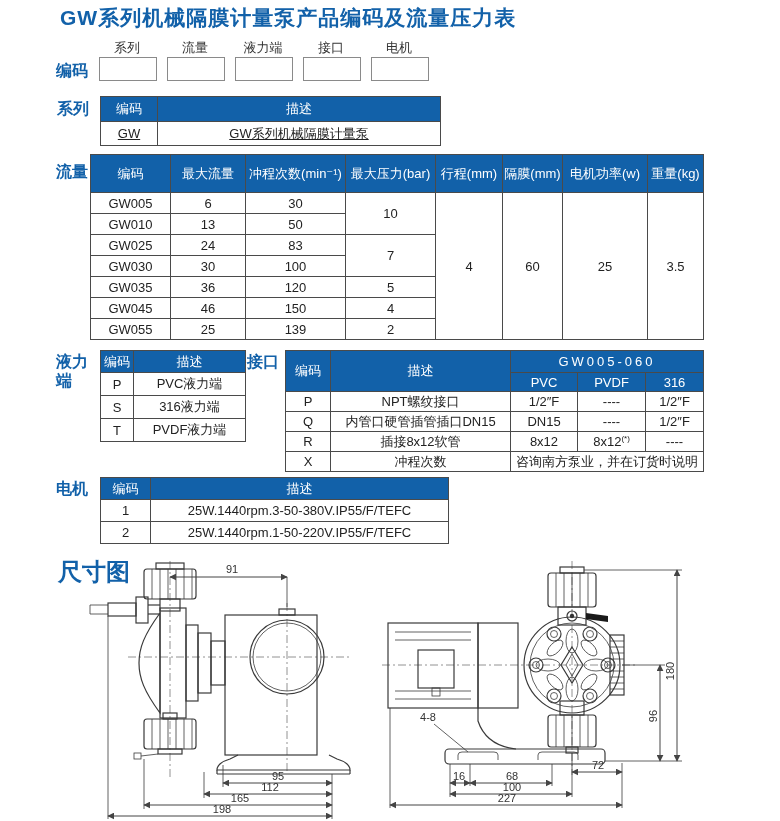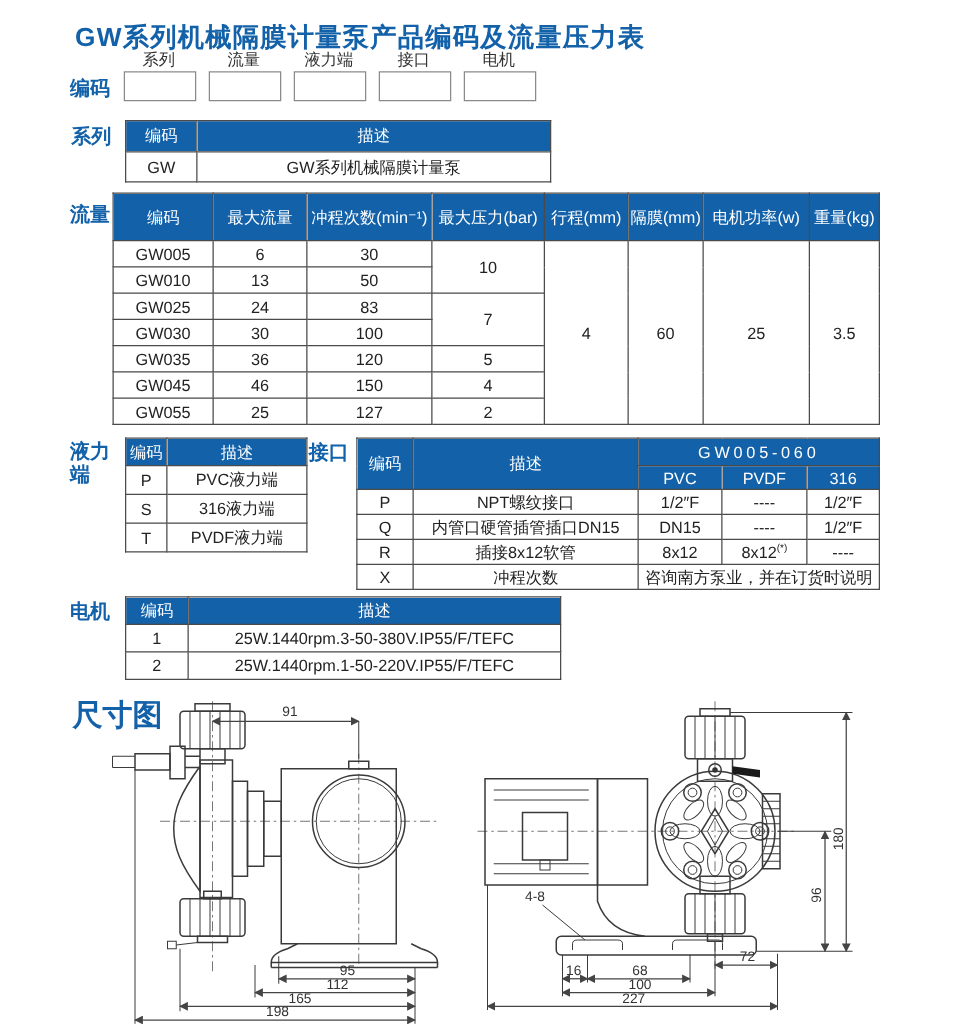--- a/index.html
+++ b/index.html
@@ -1,28 +1,28 @@
 <!DOCTYPE html>
 <html><head>
 <meta charset="utf-8">
 <style>
   html,body{margin:0;padding:0;background:#fff;}
   .page{position:relative;width:780px;height:821px;background:#ffffff;overflow:hidden;
         font-family:"Liberation Sans","DejaVu Sans",sans-serif;color:#222;}
-  .title{position:absolute;left:60px;top:16px;font-size:21px;font-weight:bold;color:#1261a9;letter-spacing:1px;}
+  .title{position:absolute;left:60px;top:4px;font-size:21px;font-weight:bold;color:#1261a9;letter-spacing:1px;}
   .sec-label{position:absolute;font-size:16px;font-weight:bold;color:#1261a9;}
   table{border-collapse:collapse;table-layout:fixed;font-size:13px;}
   td,th{border:1px solid #4a4a4a;text-align:center;padding:0;overflow:hidden;white-space:nowrap;}
   th{background:#1261a9;color:#ffffff;font-weight:normal;}
   .abs{position:absolute;}
   .codebox{position:absolute;top:57px;width:56px;height:22px;border:1px solid #8a8a8a;background:#fff;}
   .codelabel{position:absolute;top:39px;width:56px;text-align:center;font-size:13px;color:#333;}
   .flow-table td{height:20px;}
   .flow-table th{height:37px;}
-  .series-table th{height:24px;} .series-table td{height:23px;}
+  .series-table th{height:24px;} .series-table td{height:23px;text-decoration:underline;}
   .hyd-table th{height:21px;} .hyd-table td{height:22px;}
   .iface-table th{font-size:13px;}
   .iface-table td{height:19px;font-size:13px;}
   .iface-table .grp{letter-spacing:3px;}
   .motor-table th{height:21px;} .motor-table td{height:21px;}
   sup.note{font-size:8px;vertical-align:super;}
   .wrap-label{width:36px;line-height:19px;}
   svg text{font-family:"Liberation Sans","DejaVu Sans",sans-serif;font-size:11px;fill:#333;}
   .dim{stroke:#444;stroke-width:1;fill:none;}
   .out{stroke:#3a3a3a;stroke-width:1.2;fill:none;}
@@ -123,21 +123,21 @@
     </tr>
     <tr>
       <td>GW045</td>
       <td>46</td>
       <td>150</td>
       <td>4</td>
     </tr>
     <tr>
       <td>GW055</td>
       <td>25</td>
-      <td>127</td>
+      <td>139</td>
       <td>2</td>
     </tr>
   </tbody>
     </table>
 
   <div class="sec-label wrap-label" style="left:56px;top:352px;">液力端</div>
   <table class="abs hyd-table" style="left:100px;top:350px;width:145px;">
     <colgroup>
         <col style="width:33px">
         <col style="width:112px">

